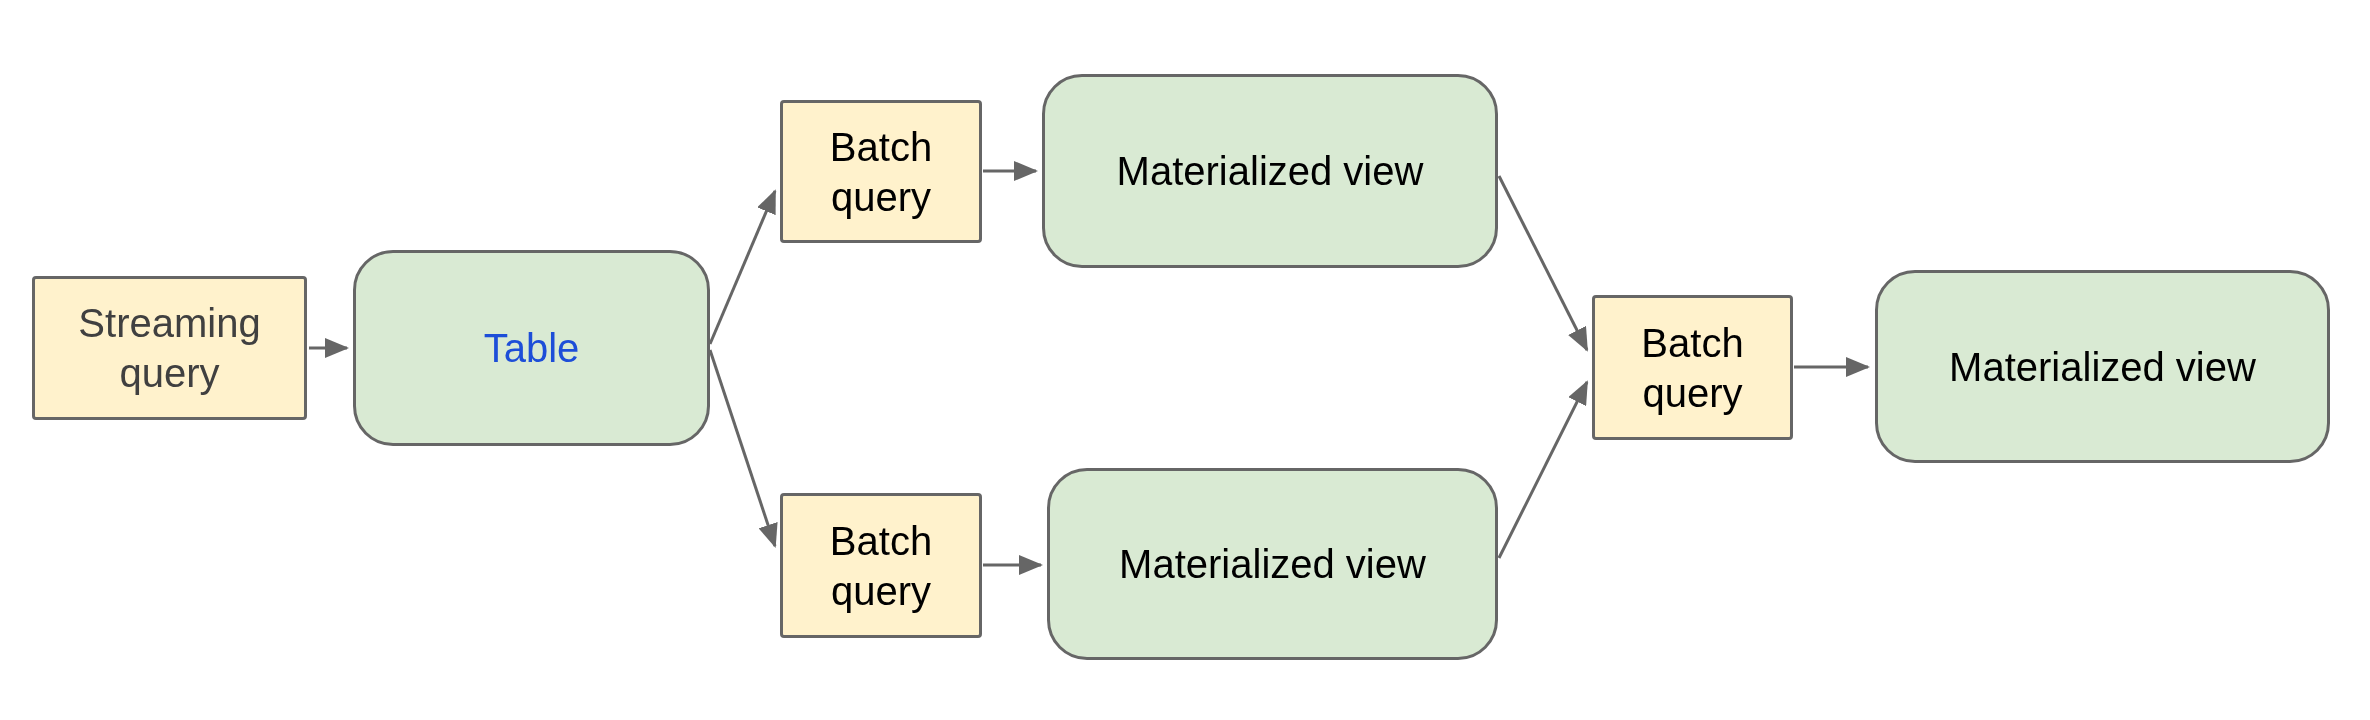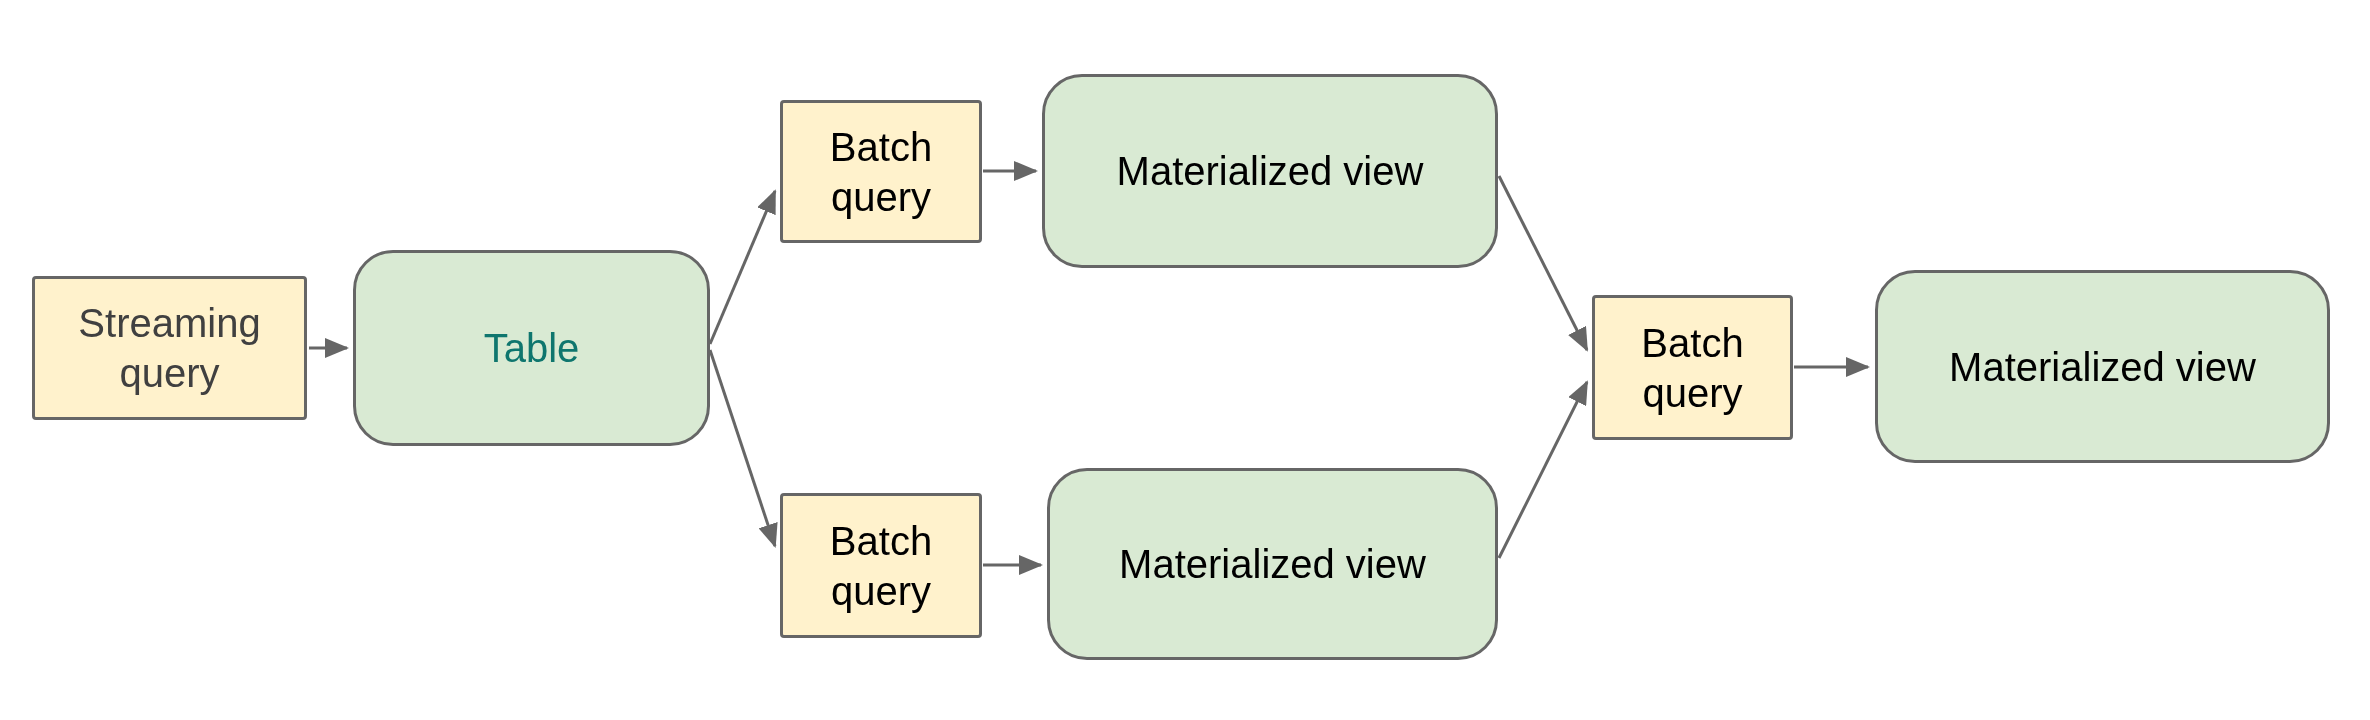--- a/index.html
+++ b/index.html
@@ -66,21 +66,21 @@
         <line x1="1499" y1="558" x2="1587" y2="382" stroke="#666666" stroke-width="3" marker-end="url(#arrowhead)"></line>
         <line x1="1794" y1="367" x2="1868" y2="367" stroke="#666666" stroke-width="3" marker-end="url(#arrowhead)"></line>
       </g>
   </svg>
   <div id="nodes">
       <div class="node node--query" style="left: 32px; top: 276px; width: 275px; height: 144px; background: rgb(255, 242, 204); border-color: rgb(102, 102, 102);">
         <span class="node__label" style="color: #404040;">Streaming
 query</span>
       </div>
       <div class="node node--storage" style="left: 353px; top: 250px; width: 357px; height: 196px; background: rgb(217, 234, 211); border-color: rgb(102, 102, 102);">
-        <span class="node__label" style="color: #0f766e;">Table</span>
+        <span class="node__label" style="color: #1d4ed8;">Table</span>
       </div>
       <div class="node node--query" style="left: 780px; top: 100px; width: 202px; height: 143px; background: rgb(255, 242, 204); border-color: rgb(102, 102, 102);">
         <span class="node__label" style="color: rgb(0, 0, 0);">Batch
 query</span>
       </div>
       <div class="node node--storage" style="left: 1042px; top: 74px; width: 456px; height: 194px; background: rgb(217, 234, 211); border-color: rgb(102, 102, 102);">
         <span class="node__label" style="color: rgb(0, 0, 0);">Materialized view</span>
       </div>
       <div class="node node--query" style="left: 780px; top: 493px; width: 202px; height: 145px; background: rgb(255, 242, 204); border-color: rgb(102, 102, 102);">
         <span class="node__label" style="color: rgb(0, 0, 0);">Batch

